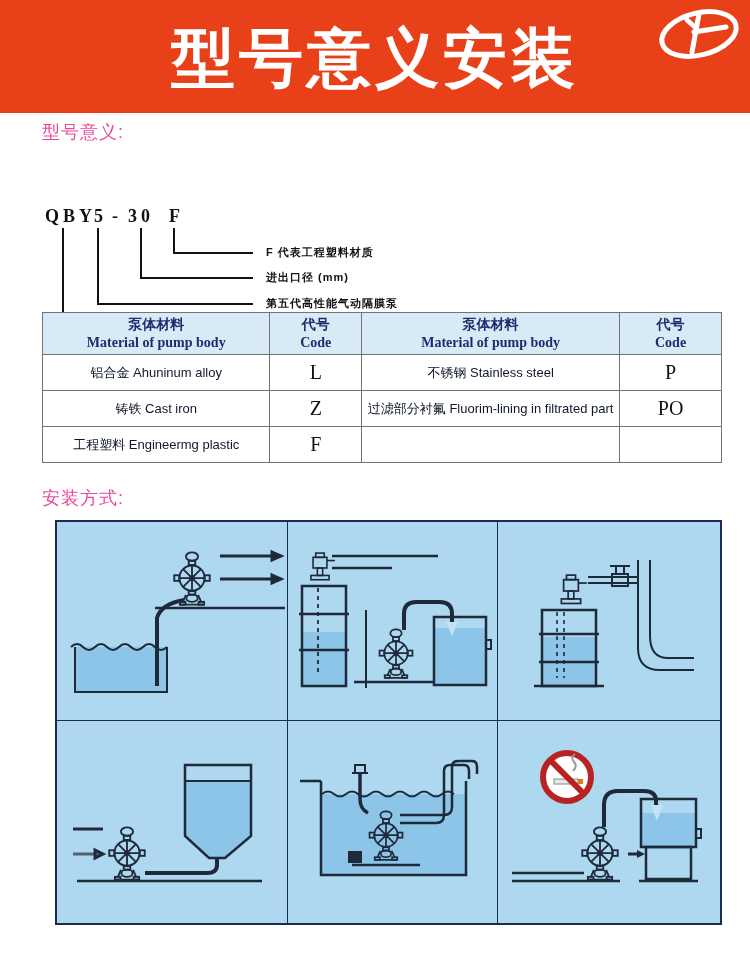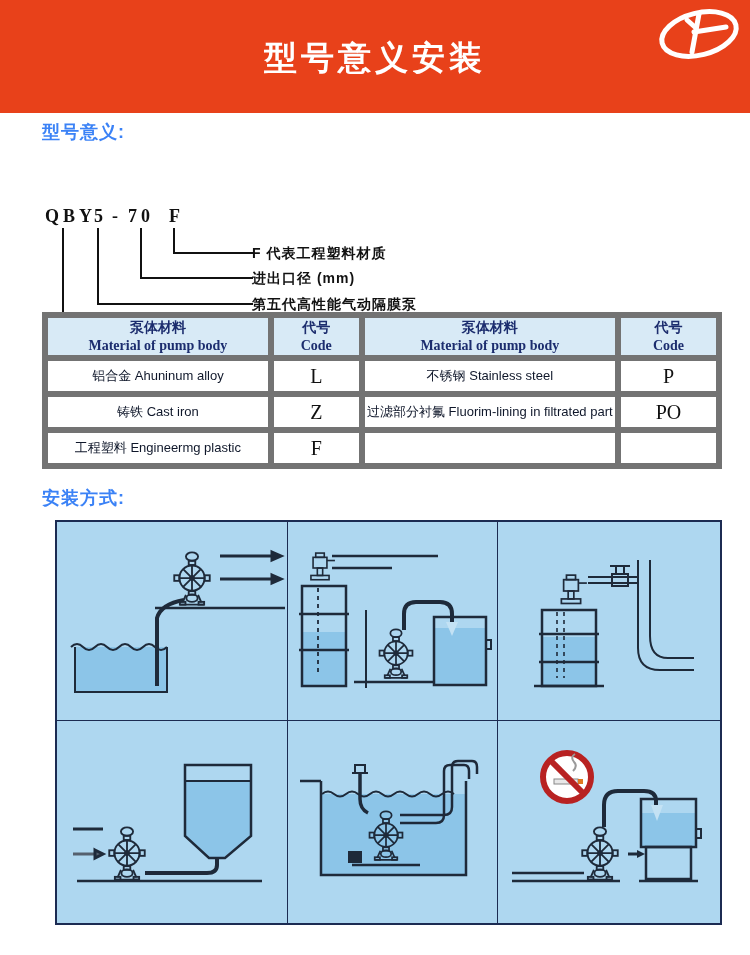--- a/index.html
+++ b/index.html
@@ -3,48 +3,48 @@
 <meta charset="utf-8">
 <style>
   * { margin:0; padding:0; box-sizing:border-box; }
   html,body { background:#fff; }
   body { font-family:"Liberation Sans","DejaVu Sans",sans-serif; }
   .page { position:relative; width:750px; height:955px; background:#fff; overflow:hidden; margin:0 auto; }
 
   
   .banner { position:absolute; left:0; top:0; width:750px; height:113px;
             background:#e8411a; display:flex; align-items:center; justify-content:center; }
-  .banner-title { color:#fff; font-size:33px; font-weight:900; letter-spacing:4px;
+  .banner-title { color:#fff; font-size:64px; font-weight:900; letter-spacing:4px;
                   font-family:Liberation Serif, serif; padding-top:4px; }
   .brand-logo { position:absolute; right:6px; top:4px; }
 
   
-  .sec-heading { position:absolute; left:42px; color:#3b82f6; font-weight:bold;
+  .sec-heading { position:absolute; left:42px; color:#ec4899; font-weight:normal;
                  font-size:18px; letter-spacing:1px; }
   #heading-model { top:120px; }
   #heading-install { top:486px; }
 
   
   .model-diagram { position:absolute; left:40px; top:158px; width:480px; height:140px;margin-top:48px; }
   .code-part { position:absolute; top:0; font-family:"Liberation Serif","DejaVu Serif",serif;
                font-weight:bold; font-size:18px; color:#111; letter-spacing:4px; }
   .cp-qby { left:5px; } .cp-5 { left:54px; } .cp-dash { left:72px; }
   .cp-40 { left:88px; } .cp-f { left:129px; }
   .connector { position:absolute; border-left:2px solid #111; border-bottom:2px solid #111; }
   .conn-f   { left:133px; top:22px; width:80px;  height:26px; }
   .conn-40  { left:100px; top:22px; width:113px; height:51px; }
   .conn-5   { left:57px;  top:22px; width:156px; height:77px; }
   .conn-qby { left:22px;  top:22px; width:191px; height:103px; }
-  .conn-label { position:absolute; left:212px; font-size:14px; font-weight:bold; color:#111;
+  .conn-label { position:absolute; left:226px; font-size:11px; font-weight:bold; color:#111;
                 white-space:nowrap; letter-spacing:1px; }
   .lbl-0 { top:39px; } .lbl-1 { top:64px; } .lbl-2 { top:90px; } .lbl-3 { top:116px;font-family:Liberation Serif, serif; }
 
   
   .materials { position:absolute; left:42px; top:312px; width:680px; border-collapse:collapse; }
-  .materials th, .materials td { border:6px solid #737373; text-align:center; vertical-align:middle; }
+  .materials th, .materials td { border:1px solid #737373; text-align:center; vertical-align:middle; }
   .materials th { background:#d8eaf6; color:#1c2d6e; font-size:14px; height:42px;
                   font-weight:bold; line-height:1.3; }
   .materials th .en { font-family:"Liberation Serif","DejaVu Serif",serif; font-weight:bold; }
   .materials td { background:#fff; color:#0f172a; font-size:13px; height:36px; }
   .materials td.code-cell { font-family:"Liberation Serif","DejaVu Serif",serif;
                             font-size:20px; color:#111; }
   .col-mat1 { width:33.5%; } .col-code1 { width:13.5%; }
   .col-mat2 { width:38%; }   .col-code2 { width:15%; }
 
   
@@ -104,21 +104,21 @@
       </g>
     </svg>
   </div>
 
   <div class="sec-heading" id="heading-model">型号意义:</div>
 
   <div class="model-diagram">
     <span class="code-part cp-qby">QBY</span>
     <span class="code-part cp-5">5</span>
     <span class="code-part cp-dash">-</span>
-    <span class="code-part cp-40">70</span>
+    <span class="code-part cp-40">30</span>
     <span class="code-part cp-f">F</span>
 
     <div class="connector conn-f"></div>
     <div class="connector conn-40"></div>
     <div class="connector conn-5"></div>
     <div class="connector conn-qby"></div>
 
     <span class="conn-label lbl-0">F 代表工程塑料材质</span>
     <span class="conn-label lbl-1">进出口径 (mm)</span>
     <span class="conn-label lbl-2">第五代高性能气动隔膜泵</span>

